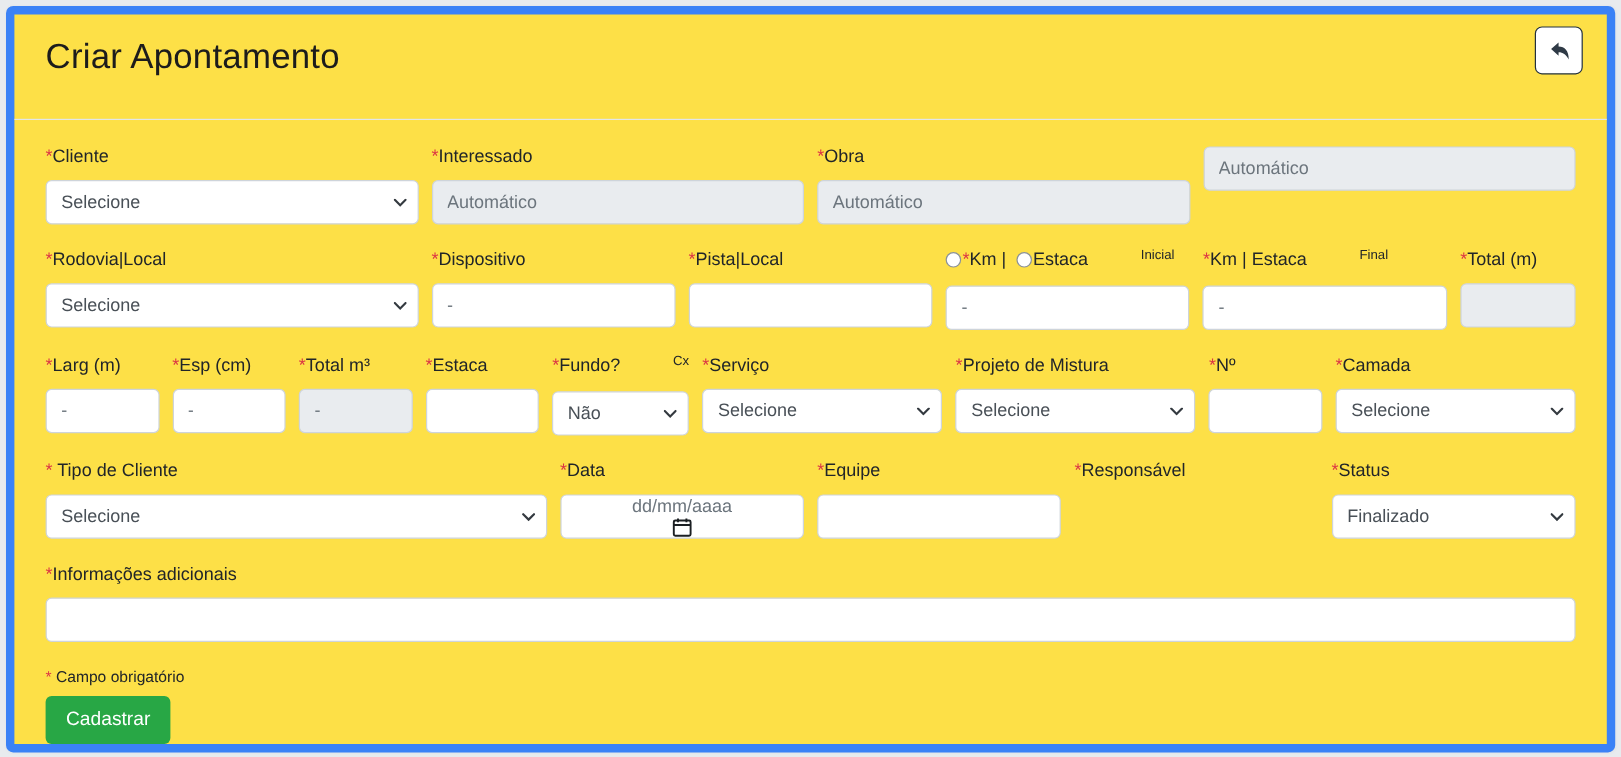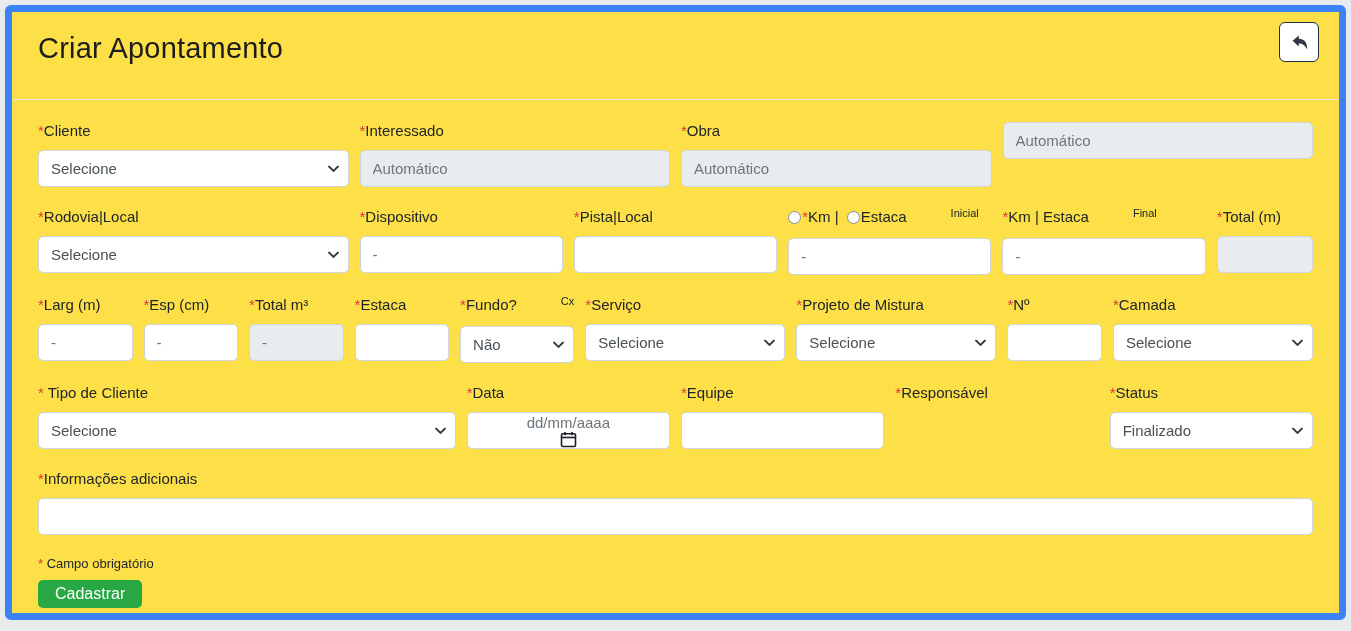--- a/index.html
+++ b/index.html
@@ -131,21 +131,21 @@
     margin: 1px 0 9px 0;
   }
   .btn-submit {
     background: #28a745;
     color: #fff;
     border: none;
     border-radius: 5px;
     font-family: "Liberation Sans", sans-serif;
     font-size: 16px;
     padding: 0 17px;
-    height: 28px;
+    height: 40px;
     cursor: pointer;
   }
 </style>
 </head>
 <body>
 
 <div class="card">
 
   <div class="card-header">
     <h1 class="page-title">Criar Apontamento</h1>

